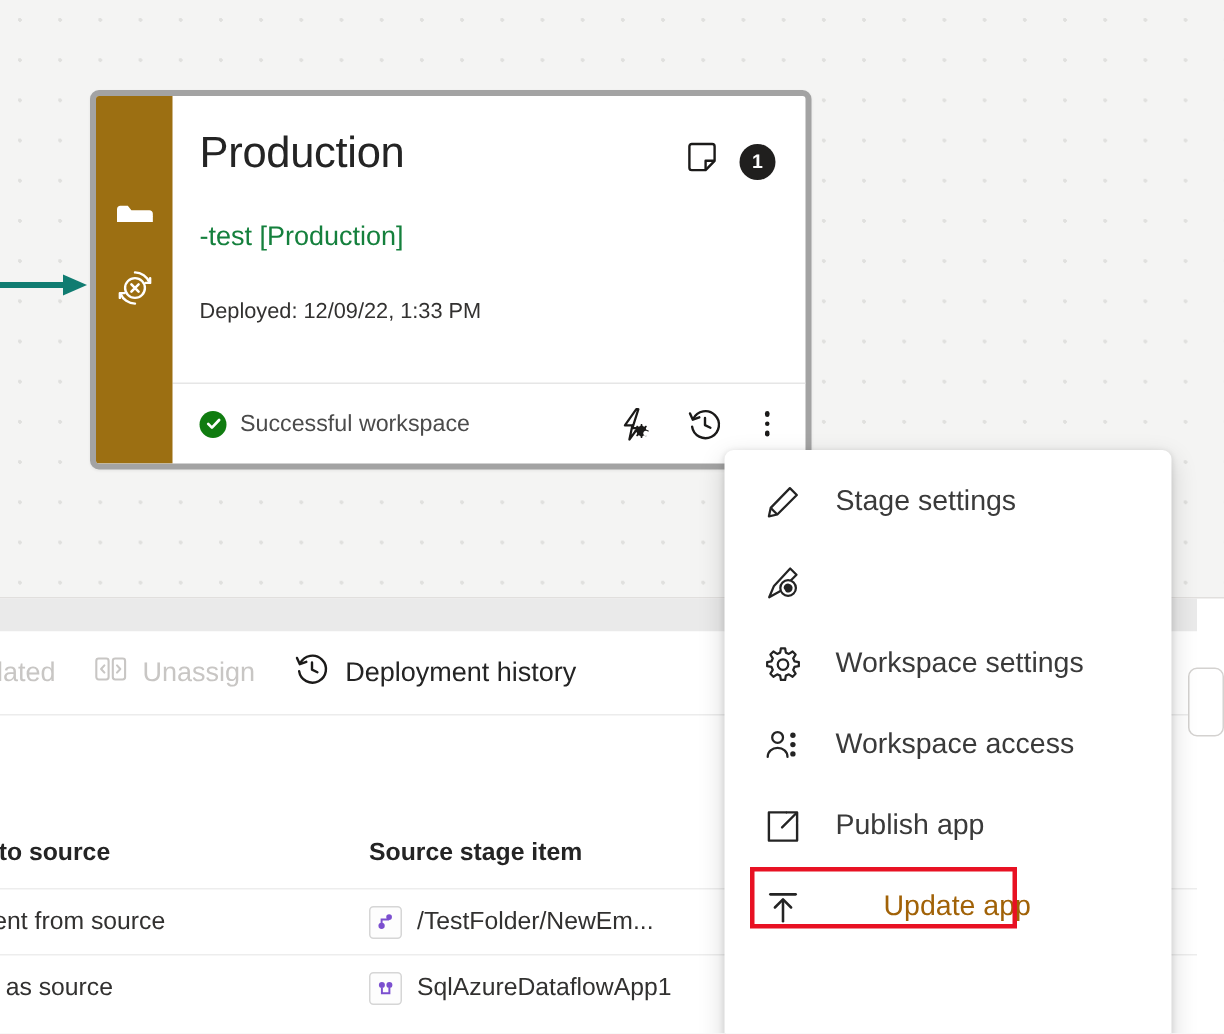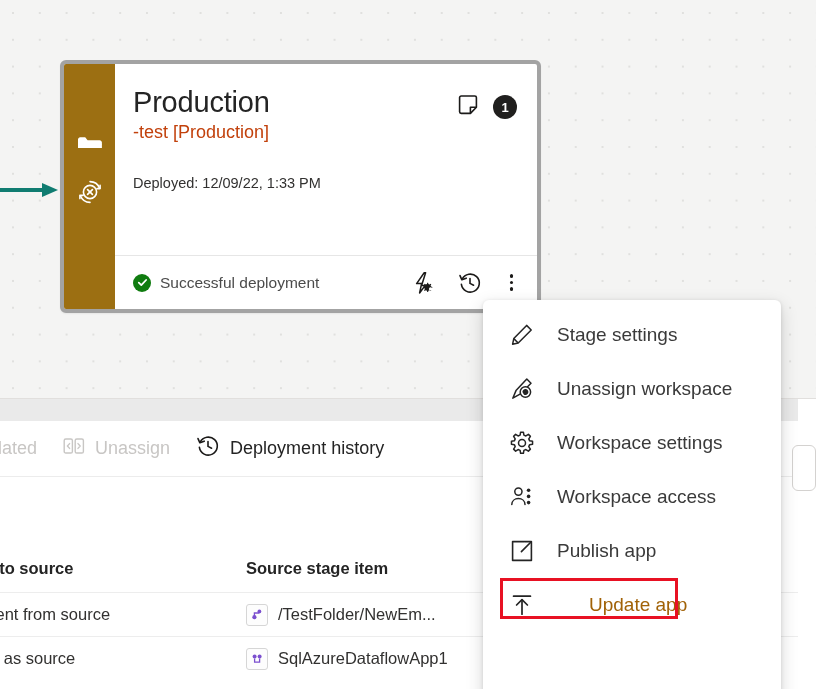--- a/index.html
+++ b/index.html
@@ -104,23 +104,23 @@
     color: #ffffff;
     font-size: 13px;
     font-weight: 600;
     display: flex;
     align-items: center;
     justify-content: center;
     line-height: 1;
   }
 
   .stage-subtitle {
-    margin-top: 2px;
+    margin-top: 26px;
     font-size: 18px;
-    color: #c2410c;
+    color: #15803d;
     line-height: 1.15;
     white-space: nowrap;
   }
 
   .stage-deployed {
     margin-top: 32px;
     font-size: 14.5px;
     color: #323130;
   }
 
@@ -356,21 +356,21 @@
         <div class="stage-deployed">Deployed: 12/09/22, 1:33 PM</div>
       </div>
 
       <div class="stage-footer">
         <div class="status-wrap">
           <span class="status-check">
             <svg width="11" height="11" viewBox="0 0 11 11">
               <path d="M1.8 5.6 L4.3 8.1 L9.1 3.0" fill="none" stroke="#ffffff" stroke-width="1.8" stroke-linecap="round" stroke-linejoin="round"></path>
             </svg>
           </span>
-          <span class="status-text">Successful deployment</span>
+          <span class="status-text">Successful workspace</span>
         </div>
 
         <div class="footer-actions">
           <span class="fa-btn">
             <svg width="24" height="24" viewBox="0 0 24 24">
               <path d="M12.2 1.8 L4.6 12.6 L9.6 12.6 L7.6 22.0 L13.2 14.4 L9.6 14.4 L13.6 1.8 Z" fill="none" stroke="#1b1a19" stroke-width="1.5" stroke-linejoin="round"></path>
               <path d="M17.4 13.0 l1.0 0 .35 1.5 1.35 .55 1.25-.85 .75 .75-.85 1.25 .55 1.35 1.5 .35 0 1.0-1.5 .35-.55 1.35 .85 1.25-.75 .75-1.25-.85-1.35 .55-.35 1.5-1.0 0-.35-1.5-1.35-.55-1.25 .85-.75-.75 .85-1.25-.55-1.35-1.5-.35 0-1.0 1.5-.35 .55-1.35-.85-1.25 .75-.75 1.25 .85 1.35-.55 Z" fill="#1b1a19" transform="translate(-2.3,-1.2) scale(0.86) translate(3,2)"></path>
               <circle cx="18.6" cy="17.9" r="1.7" fill="#ffffff"></circle>
             </svg>
           </span>
@@ -481,21 +481,20 @@
     </div>
 
     <div class="ctx-item">
       <span class="ctx-ico">
         <svg width="26" height="26" viewBox="0 0 26 26">
           <path d="M17.8 3.0 L22.0 7.2 L11.0 18.2 L3.8 22.2 L7.0 14.6 Z" fill="none" stroke="#242424" stroke-width="1.5" stroke-linejoin="round"></path>
           <circle cx="16.4" cy="16.0" r="5.2" fill="#ffffff" stroke="#242424" stroke-width="1.5"></circle>
           <path d="M13.4 16.0 a3.0 3.0 0 1 1 1.6 2.7" fill="#242424"></path>
         </svg>
       </span>
-      <span class="ctx-label">Unassign workspace</span>
     </div>
 
     <div class="ctx-item">
       <span class="ctx-ico">
         <svg width="26" height="26" viewBox="0 0 26 26">
           <path d="M11.6 2.2 h2.8 l.5 2.9 2.0 .85 2.5-1.6 2.0 2.0-1.6 2.5 .85 2.0 2.9 .5 v2.8
                    l-2.9 .5-.85 2.0 1.6 2.5-2.0 2.0-2.5-1.6-2.0 .85-.5 2.9 h-2.8 l-.5-2.9-2.0-.85
                    -2.5 1.6-2.0-2.0 1.6-2.5-.85-2.0-2.9-.5 v-2.8 l2.9-.5 .85-2.0-1.6-2.5 2.0-2.0
                    2.5 1.6 2.0-.85 Z" fill="none" stroke="#242424" stroke-width="1.5" stroke-linejoin="round"></path>
           <circle cx="13" cy="13" r="3.5" fill="none" stroke="#242424" stroke-width="1.5"></circle>

